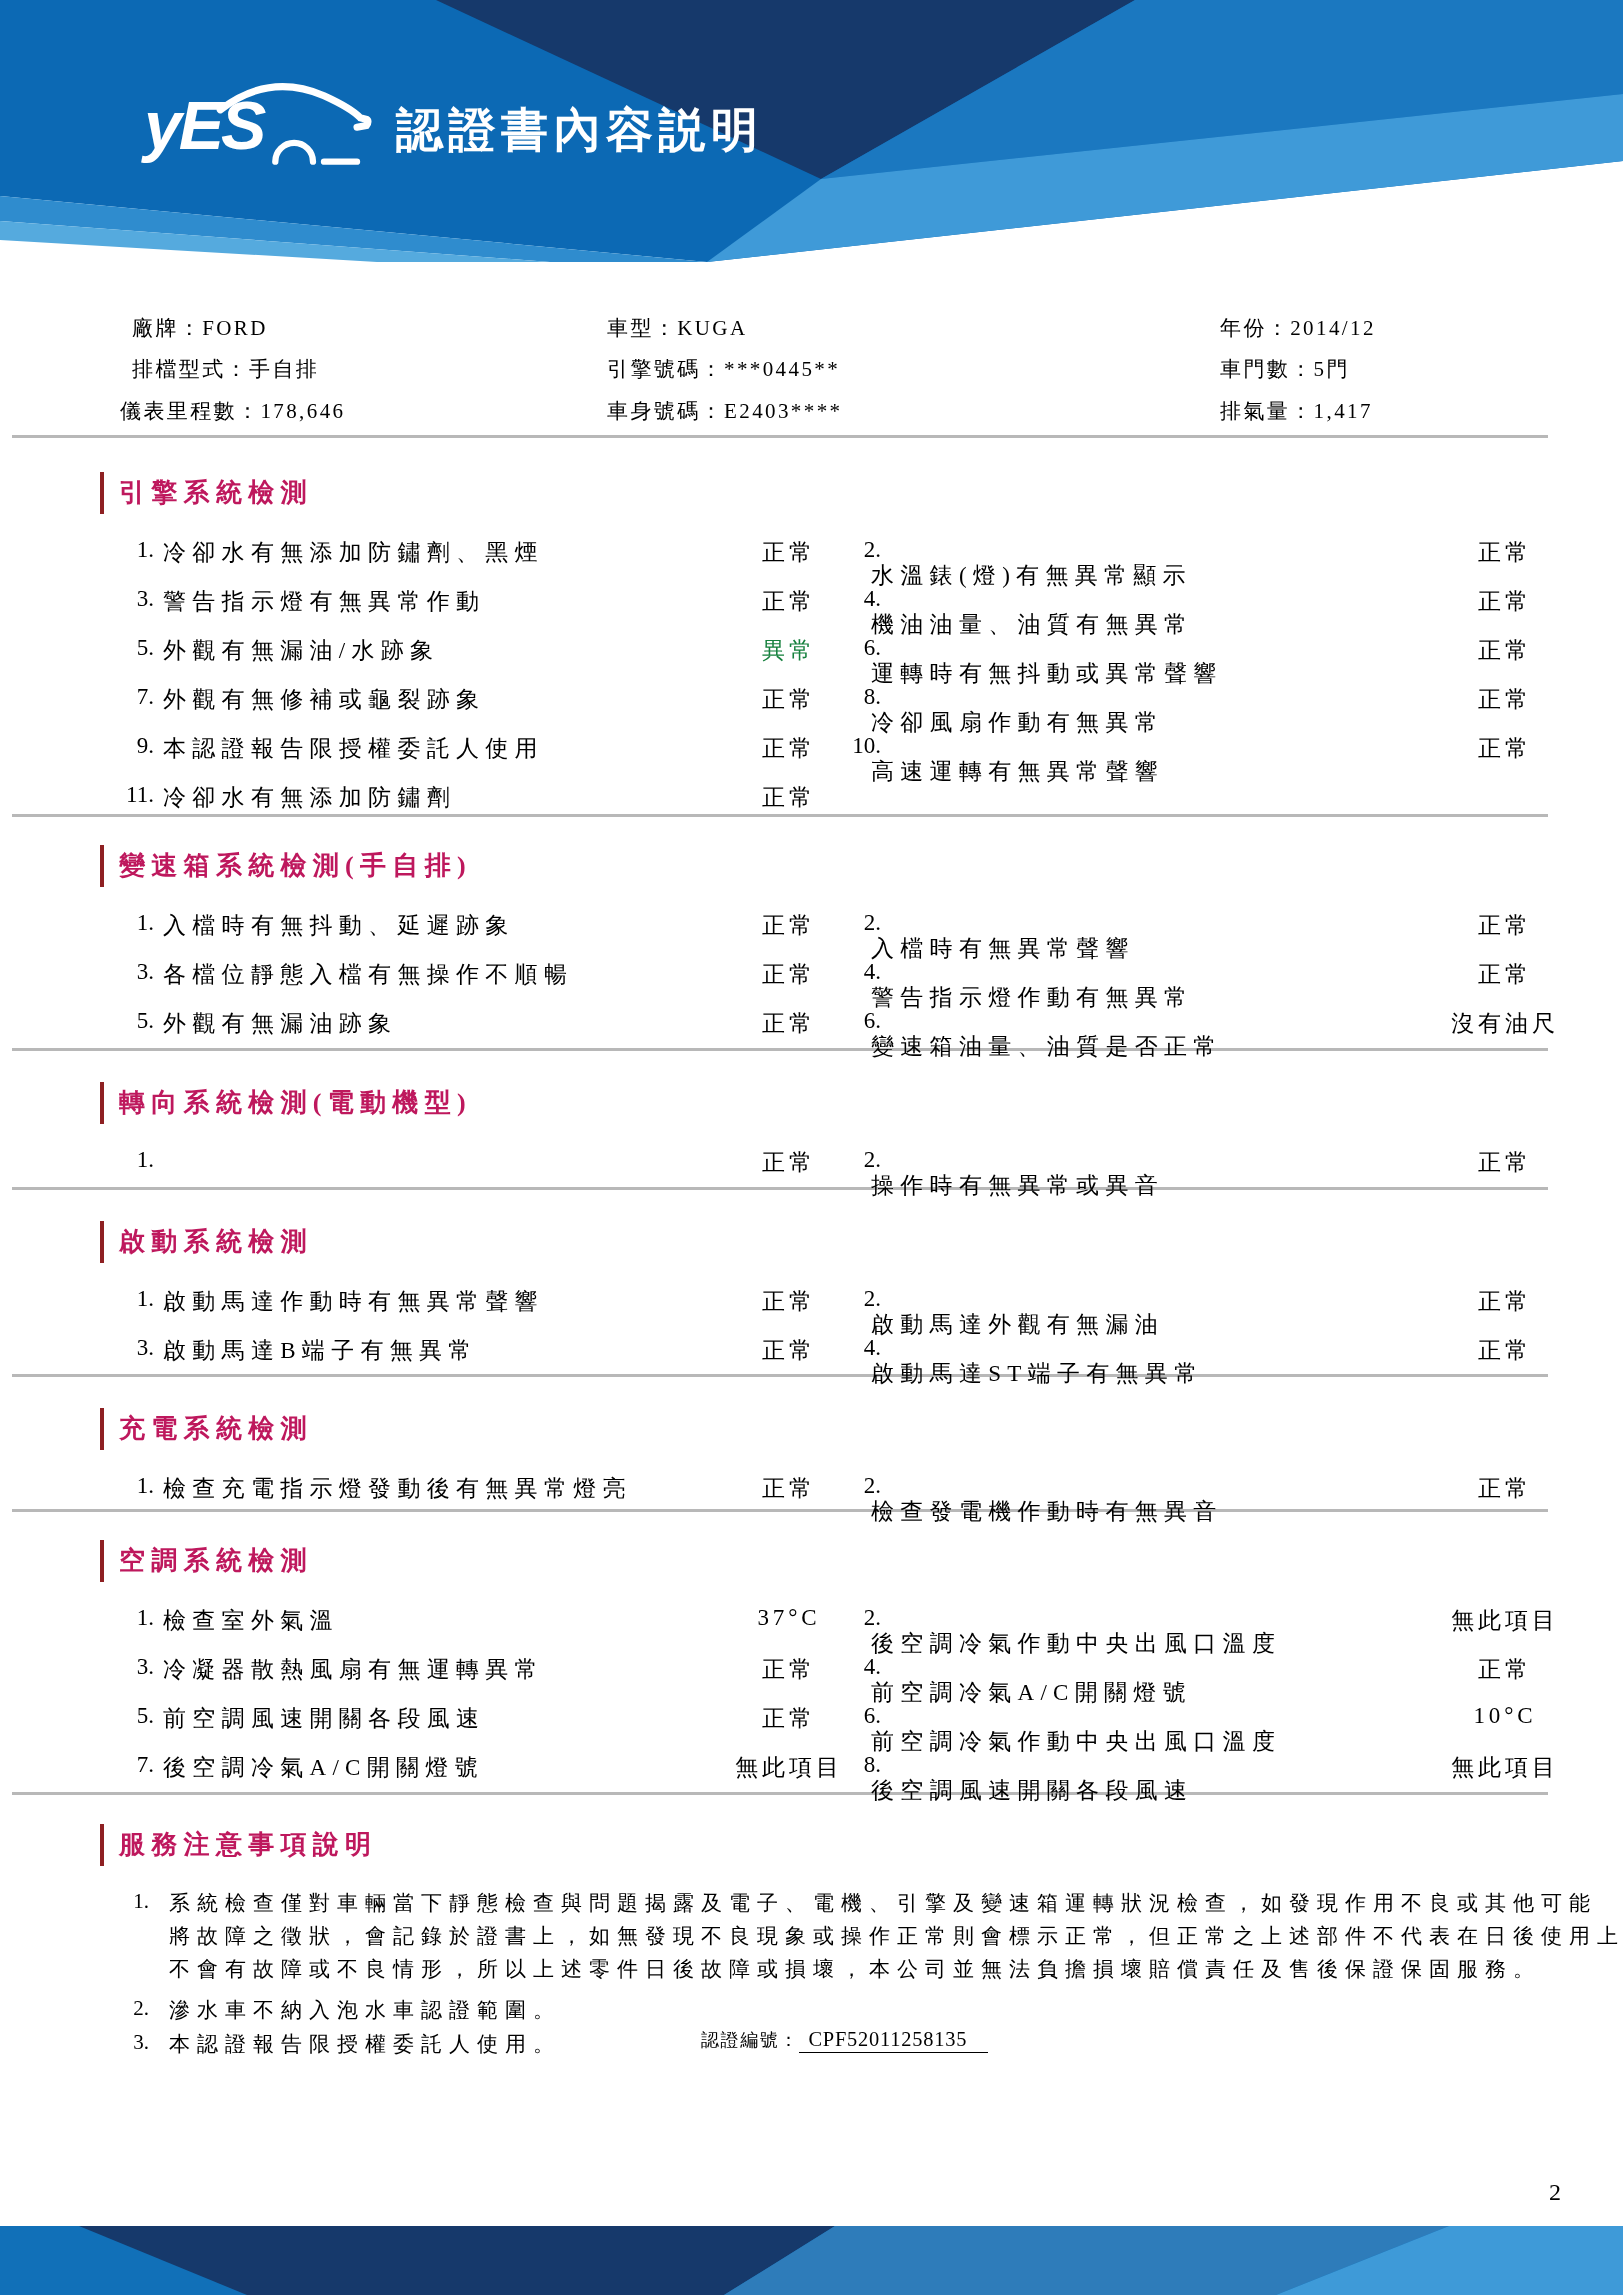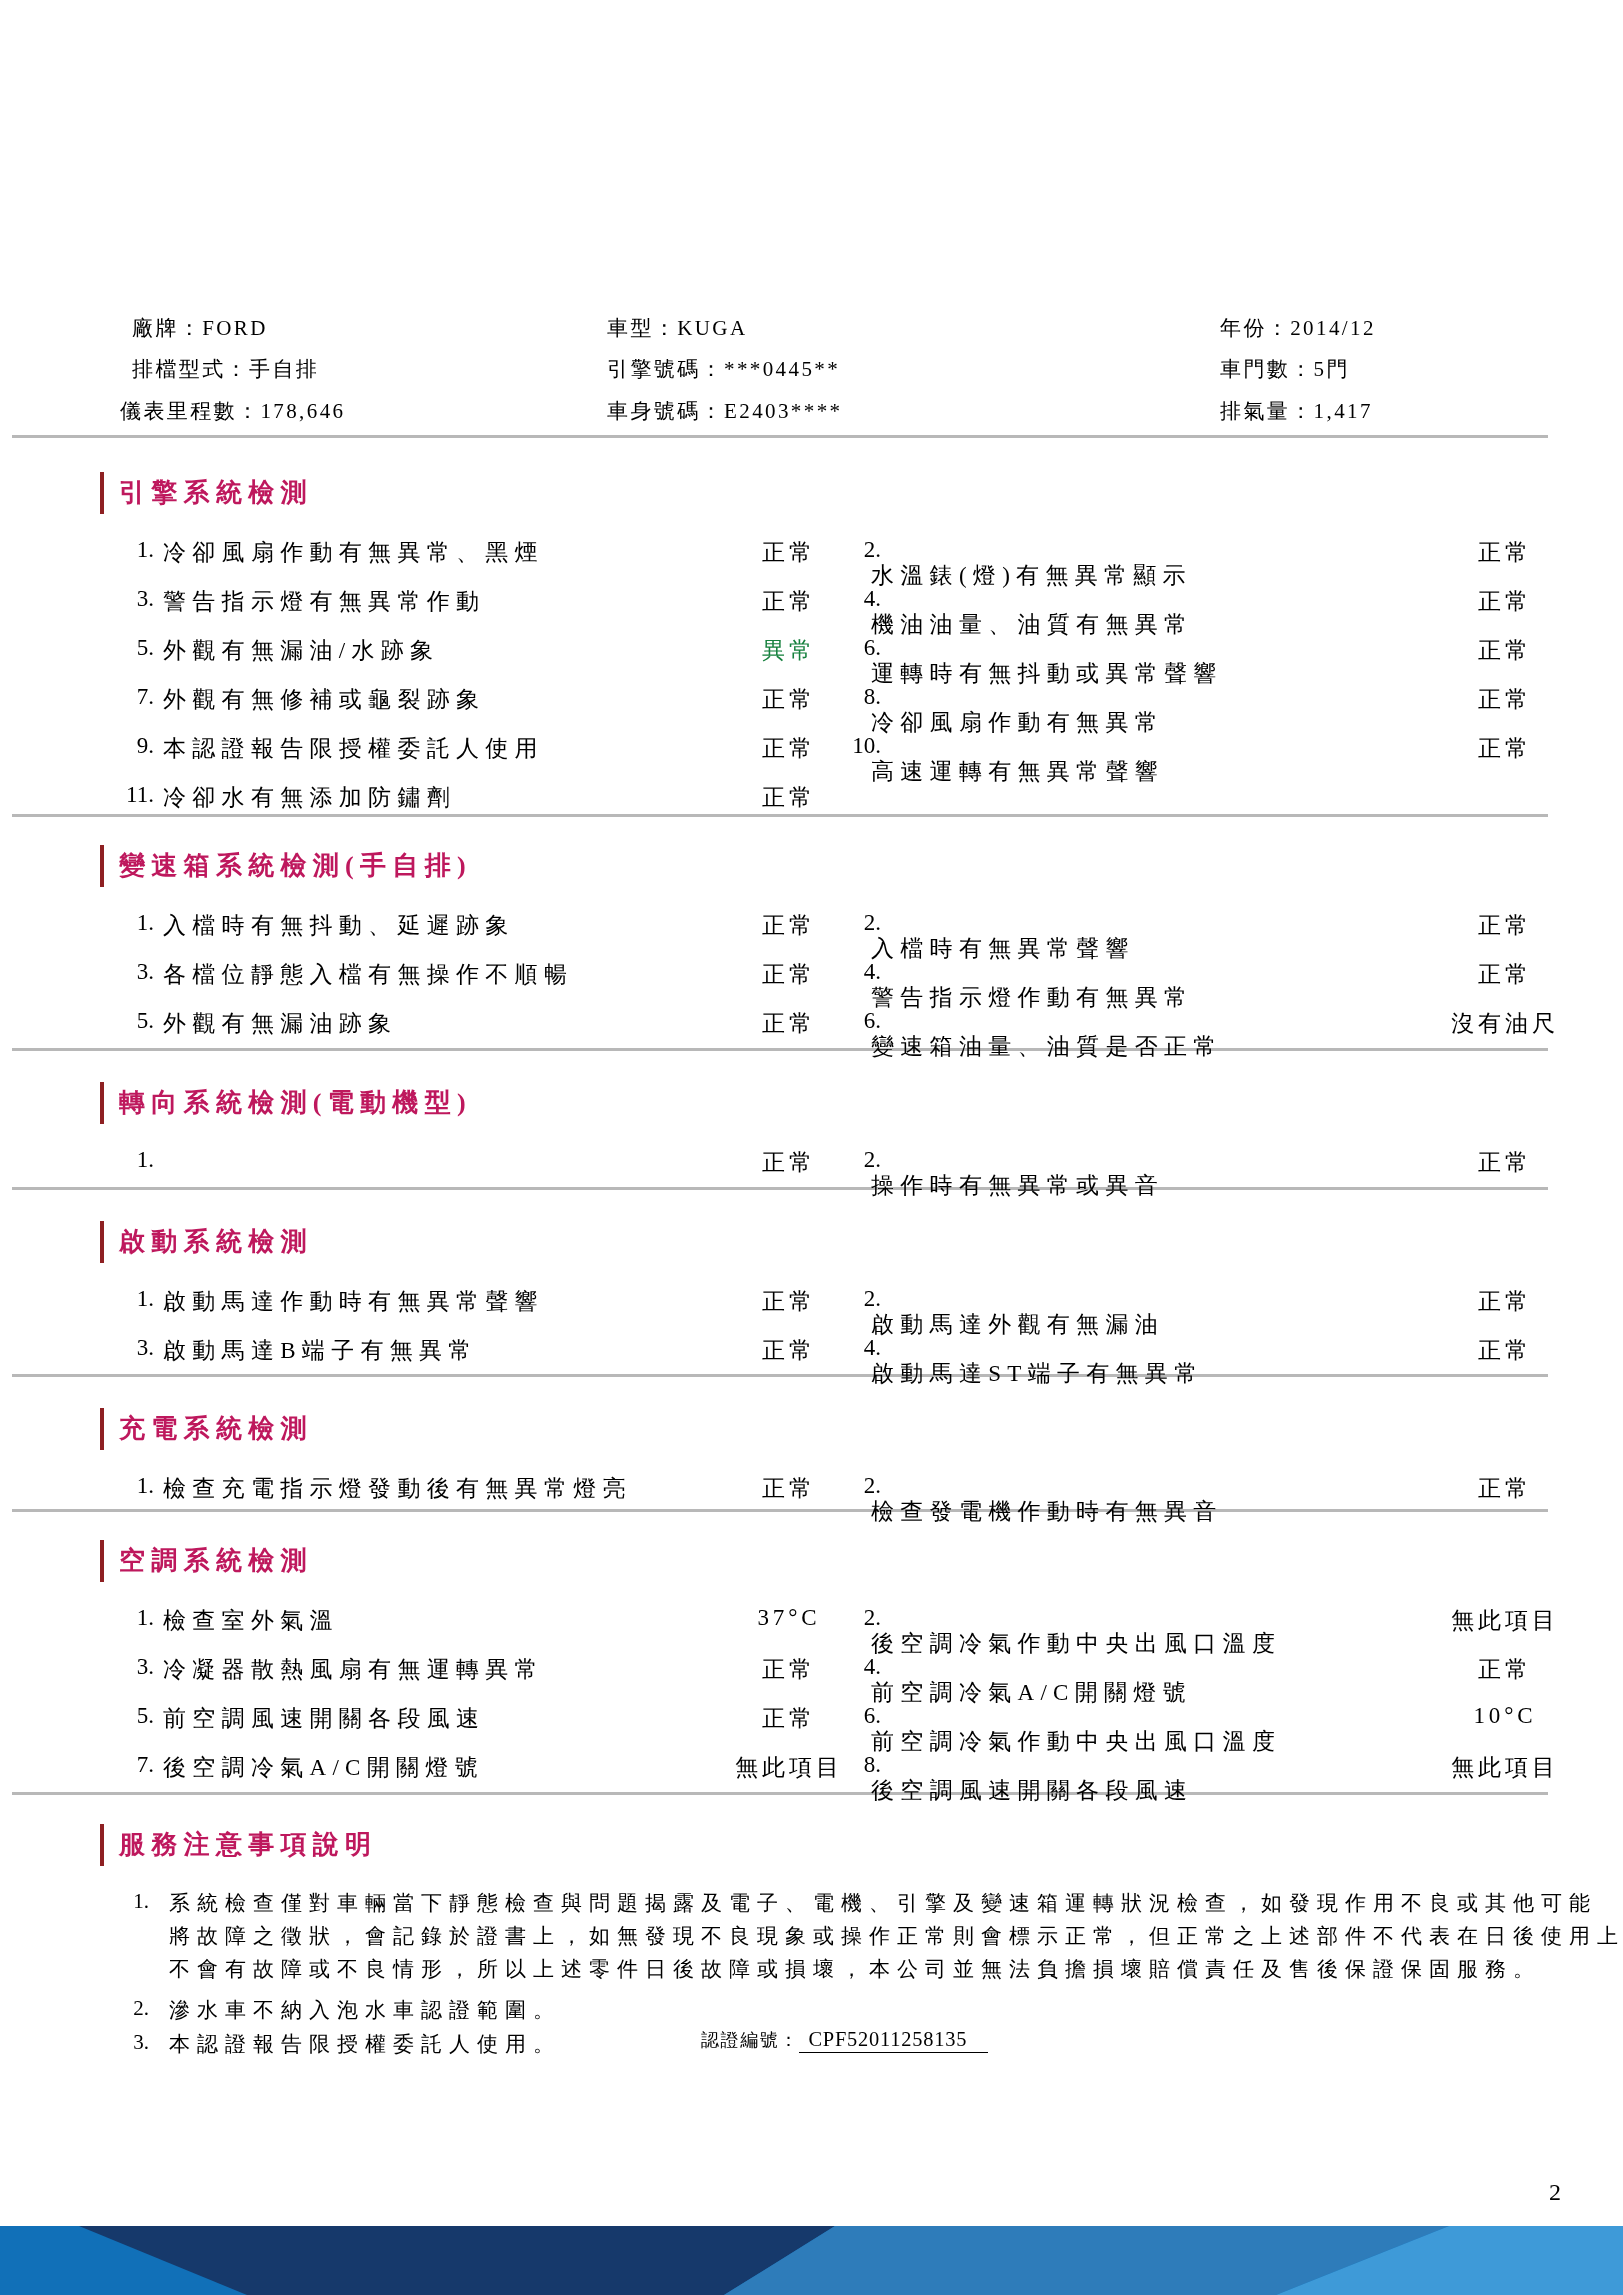--- a/index.html
+++ b/index.html
@@ -51,20 +51,35 @@
   .f-base {background:#1170b8;}
   .f-navy {background:#16396b;clip-path:polygon(79px 0,835px 0,724px 100%,247px 100%);}
   .f-mid  {background:#2e7cba;clip-path:polygon(835px 0,1449px 0,1276px 100%,724px 100%);}
   .f-light{background:#3e9ad8;clip-path:polygon(1449px 0,1623px 0,1623px 100%,1276px 100%);}
 </style>
 </head>
 <body>
 
 <div class="page">
 
+  <div class="header">
+    <div class="ly h-base"></div>
+    <div class="ly h-navy"></div>
+    <div class="ly h-right"></div>
+    <div class="ly h-rlight"></div>
+    <div class="ly h-strA"></div>
+    <div class="ly h-strB"></div>
+    <div class="logo-text">yES</div>
+    <svg class="car-svg" width="181" height="110" viewBox="0 0 230 140">
+      <path d="M18 52 Q80 4 150 34 Q185 50 196 62 L204 64 Q208 66 204 72 L192 74" fill="none" stroke="#ffffff" stroke-width="9" stroke-linecap="round"></path>
+      <path d="M88 118 a24 24 0 0 1 48 0" fill="none" stroke="#ffffff" stroke-width="8" stroke-linecap="round"></path>
+      <path d="M150 118 l42 0" fill="none" stroke="#ffffff" stroke-width="8" stroke-linecap="round"></path>
+    </svg>
+    <div class="h-title">認證書內容説明</div>
+  </div>
 
   <div>
     <span class="info-field" style="left:132px;top:314px">廠牌：FORD</span>
     <span class="info-field" style="left:132px;top:355px">排檔型式：手自排</span>
     <span class="info-field" style="left:120px;top:397px">儀表里程數：178,646</span>
     <span class="info-field" style="left:607px;top:314px">車型：KUGA</span>
     <span class="info-field" style="left:607px;top:355px">引擎號碼：***0445**</span>
     <span class="info-field" style="left:607px;top:397px">車身號碼：E2403****</span>
     <span class="info-field" style="left:1220px;top:314px">年份：2014/12</span>
     <span class="info-field" style="left:1220px;top:355px">車門數：5門</span>
@@ -78,21 +93,21 @@
   <div class="divider" style="top:1374px"></div>
   <div class="divider" style="top:1509px"></div>
   <div class="divider" style="top:1792px"></div>
 
   <section class="sec" style="top:470px">
     <span class="sec-bar"></span>
     <span class="sec-title">引擎系統檢測</span>
     <div class="sec-rows">
         <div class="row">
           <span class="n1">1.</span>
-          <span class="l1">冷卻風扇作動有無異常、黑煙</span>
+          <span class="l1">冷卻水有無添加防鏽劑、黑煙</span>
           <span class="s1">正常</span>
           <span class="n2">2.</span>
           <span class="l2">水溫錶(燈)有無異常顯示</span>
           <span class="s2">正常</span>
         </div>
         <div class="row">
           <span class="n1">3.</span>
           <span class="l1">警告指示燈有無異常作動</span>
           <span class="s1">正常</span>
           <span class="n2">4.</span>

